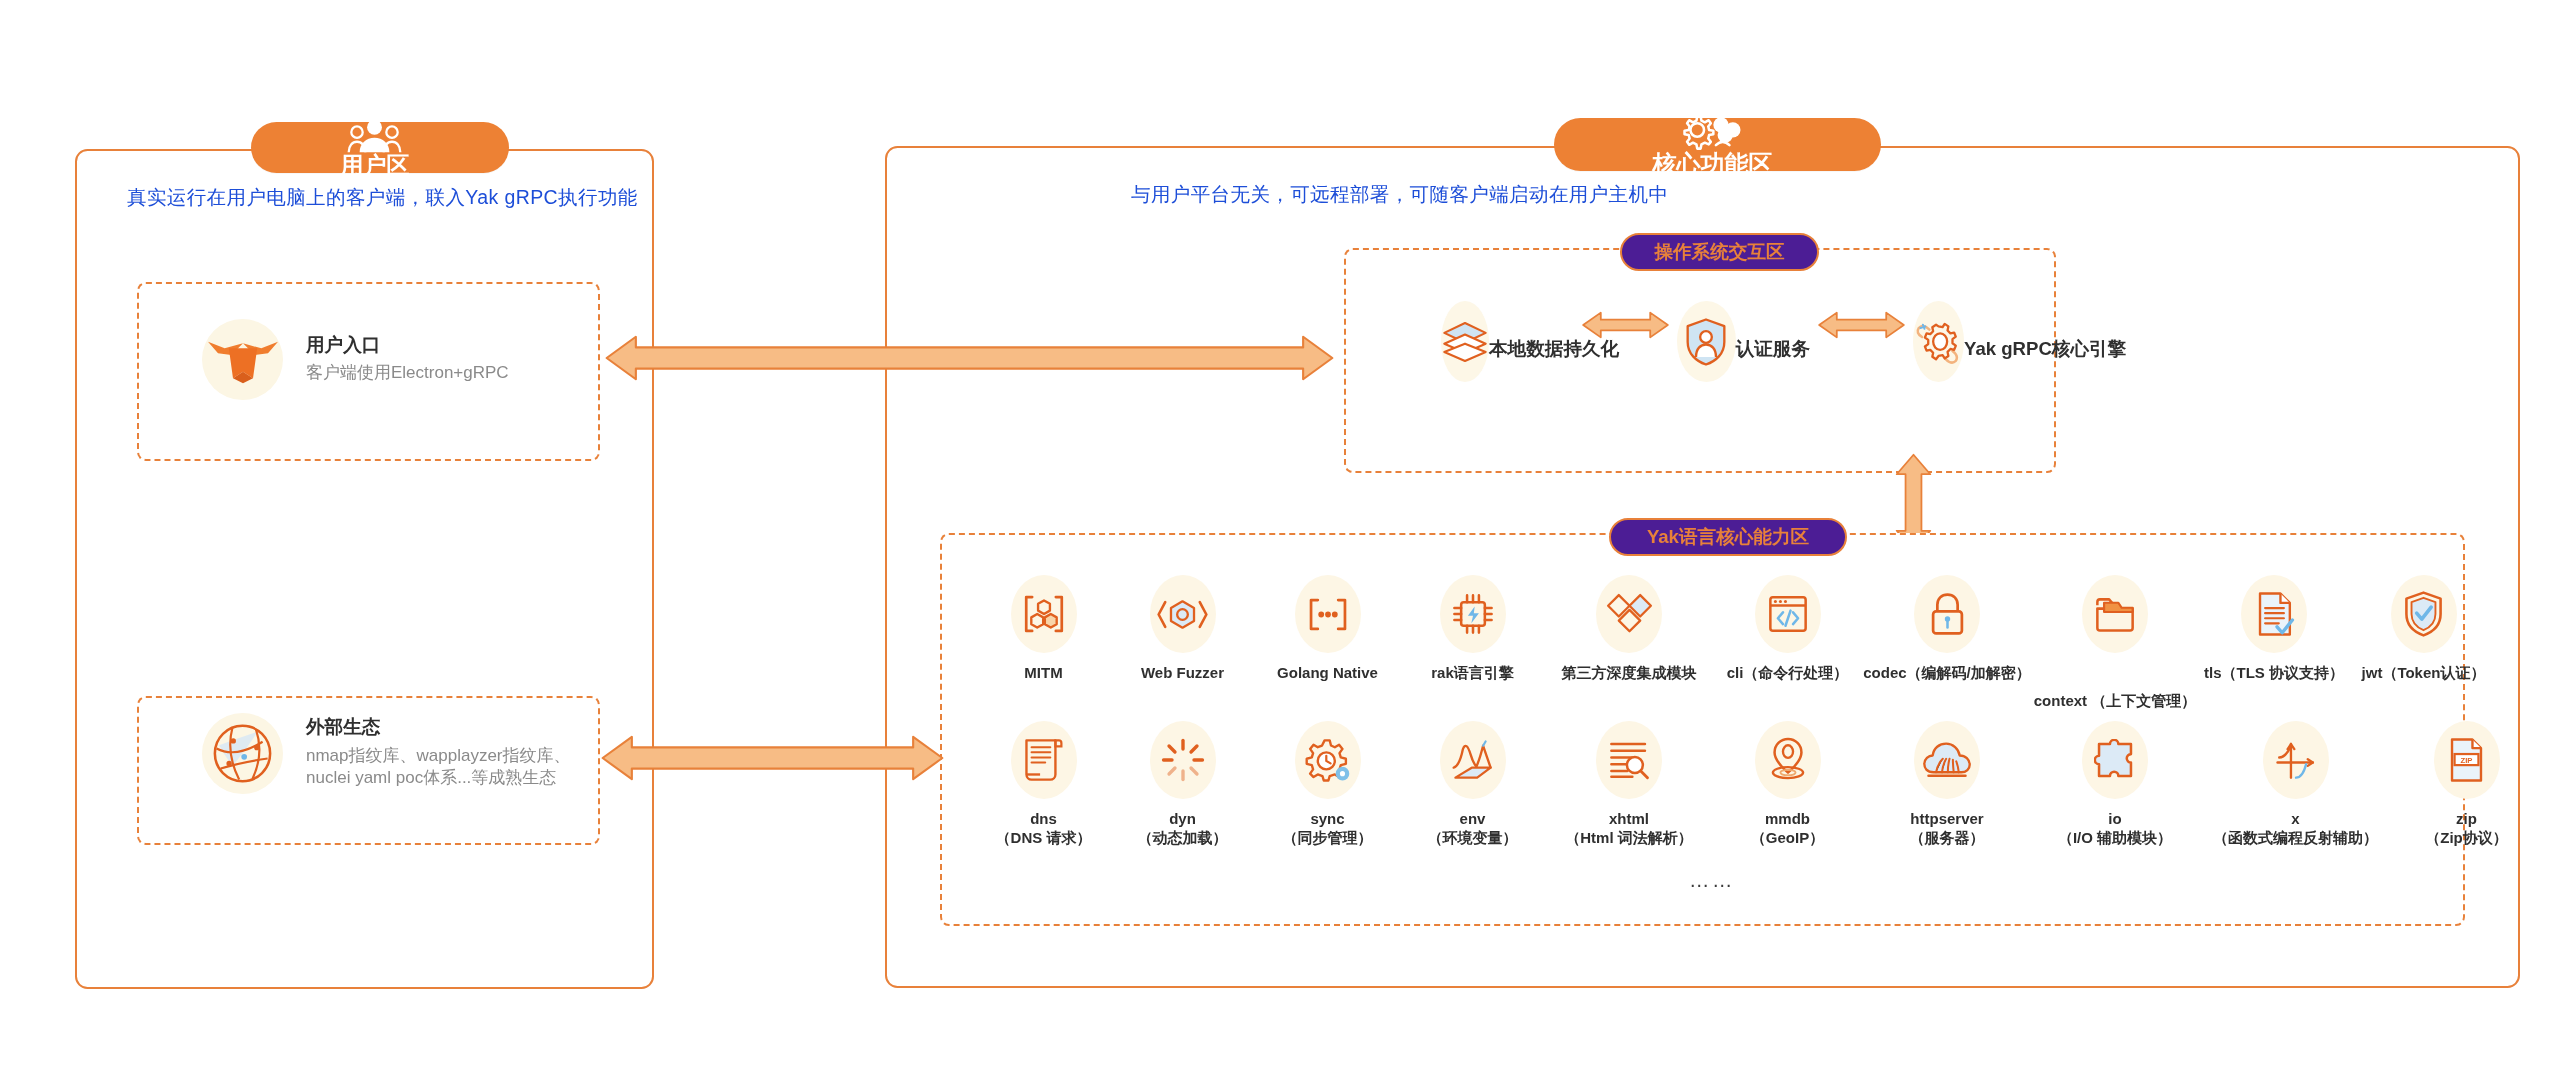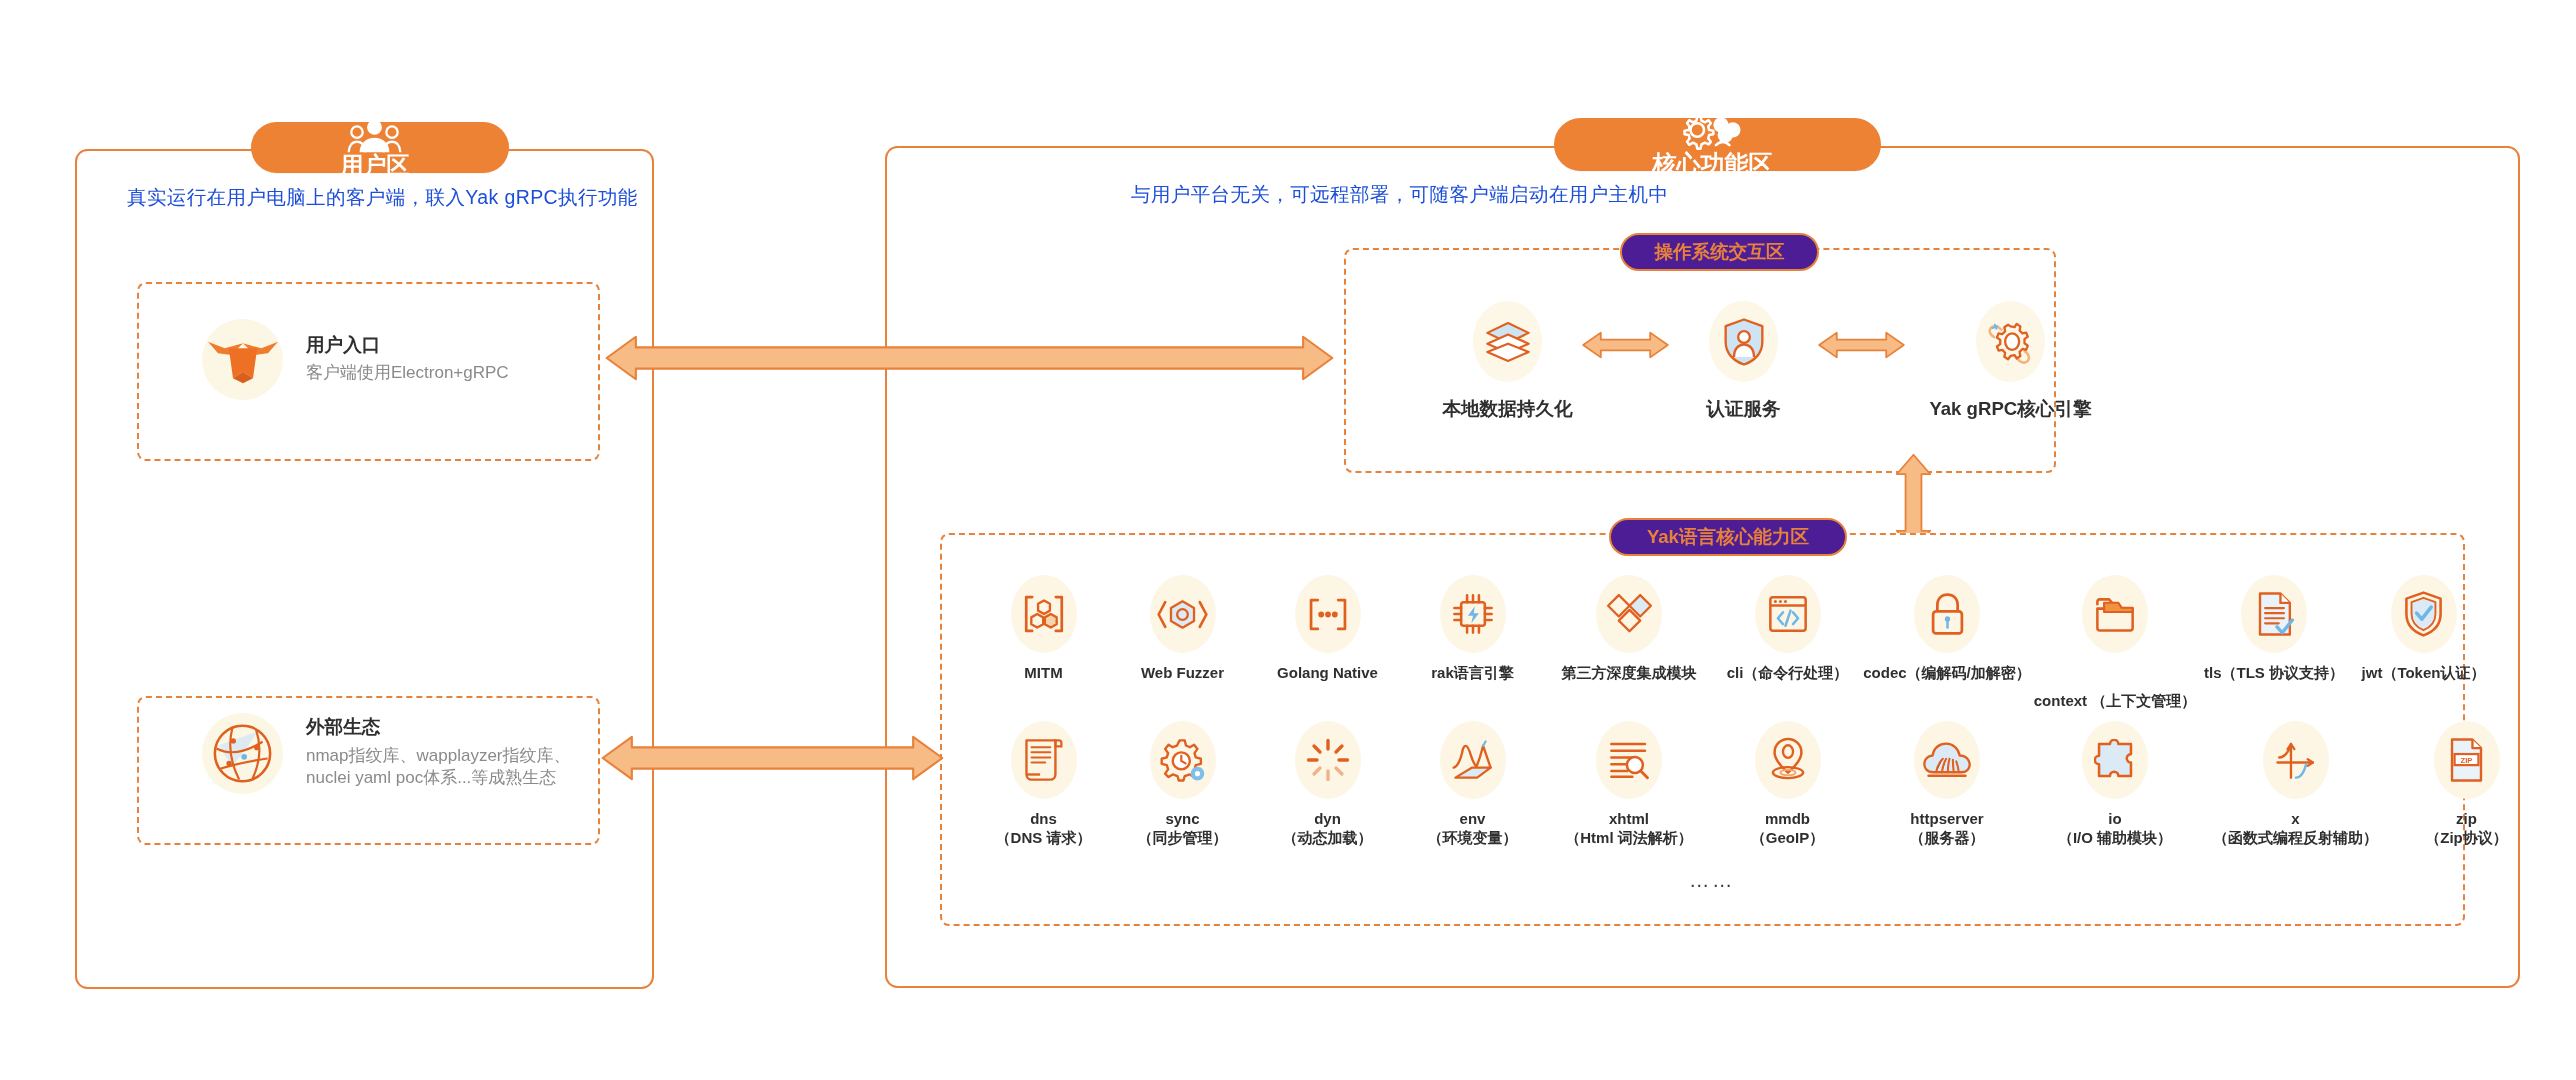--- a/index.html
+++ b/index.html
@@ -43,21 +43,21 @@
   .fcard .circle{
     width:81px;height:81px;border-radius:50%;background:#FCF6E4;
     display:flex;align-items:center;justify-content:center;flex:0 0 auto;
   }
   .fcard .ftxt{display:flex;flex-direction:column;gap:7px;}
   .fcard .ftitle{font-size:18.6px;font-weight:bold;color:#2f2f2f;line-height:1.1;}
   .fcard .fsub{font-size:17px;color:#8a8a8a;line-height:1.32;white-space:pre-line;}
 
   
   .osrow{position:absolute;display:flex;align-items:center;}
-  .os-item{display:flex;flex-direction:column;align-items:center;width:133px;}
+  .os-item{display:flex;flex-direction:row;align-items:center;width:133px;}
   .os-item .ovoid{
     width:69px;height:81px;border-radius:50%;background:#FDF7E7;
     display:flex;align-items:center;justify-content:center;
   }
   .os-item .olabel{margin-top:14px;font-size:18.6px;font-weight:bold;color:#2f2f2f;white-space:nowrap;}
   .os-arrow{width:103px;display:flex;align-items:center;justify-content:center;margin-bottom:34px;}
 
   
   .cap-row{position:absolute;display:flex;}
   .cap-item{display:flex;flex-direction:column;align-items:center;}
@@ -366,53 +366,53 @@
         </g>
         <path d="M2 44 h16" stroke="#E0601F" stroke-width="2.8"></path>
       </svg>
     </span>
     <span class="clabel">dns
 （DNS 请求）</span>
   </div>
 
   <div class="cap-item" style="width:145px;">
     <span class="cvoid">
-      <svg viewBox="0 0 56 54" width="48" height="46">
-        <path d="M24 4 L30 4 L31.5 10 L36 12 L41 9 L45 14 L41.5 19 L43 24 L49 25.5 L49 31.5 L43 33 L41.5 38 L45 43 L41 47 L36 44 L30 46 L28.5 51 L23 51 L21.5 46 L16 44 L11 47 L7 43 L10.5 38 L9 33 L3 31.5 L3 25.5 L9 24 L10.5 19 L7 14 L11 9 L16 12 L21 10 Z" fill="none" stroke="#E0601F" stroke-width="2.8" stroke-linejoin="round"></path>
-        <circle cx="26" cy="28" r="10" fill="#fff" stroke="#E0601F" stroke-width="2.8"></circle>
-        <path d="M26 22 V28 L31 31" fill="none" stroke="#E0601F" stroke-width="2.6" stroke-linecap="round"></path>
-        <circle cx="45" cy="43" r="8" fill="#7FC0E8"></circle>
-        <circle cx="45" cy="43" r="3" fill="#fff"></circle>
-      </svg>
-    </span>
-    <span class="clabel">sync
-（同步管理）</span>
-  </div>
-
-  <div class="cap-item" style="width:145px;">
-    <span class="cvoid">
       <svg viewBox="0 0 52 52" width="44" height="44">
         <g stroke="#E0601F" stroke-width="4" stroke-linecap="round">
           <path d="M26 3 V13"></path>
             <path d="M26 39 V49" opacity="0.45"></path>
           <path d="M3 26 H13"></path>
             <path d="M39 26 H49"></path>
           <path d="M9.5 9.5 L16.5 16.5"></path>
             <path d="M35.5 35.5 L42.5 42.5" opacity="0.45"></path>
           <path d="M42.5 9.5 L35.5 16.5"></path>
             <path d="M16.5 35.5 L9.5 42.5" opacity="0.45"></path>
         </g>
       </svg>
     </span>
     <span class="clabel">dyn
 （动态加载）</span>
   </div>
 
   <div class="cap-item" style="width:145px;">
     <span class="cvoid">
+      <svg viewBox="0 0 56 54" width="48" height="46">
+        <path d="M24 4 L30 4 L31.5 10 L36 12 L41 9 L45 14 L41.5 19 L43 24 L49 25.5 L49 31.5 L43 33 L41.5 38 L45 43 L41 47 L36 44 L30 46 L28.5 51 L23 51 L21.5 46 L16 44 L11 47 L7 43 L10.5 38 L9 33 L3 31.5 L3 25.5 L9 24 L10.5 19 L7 14 L11 9 L16 12 L21 10 Z" fill="none" stroke="#E0601F" stroke-width="2.8" stroke-linejoin="round"></path>
+        <circle cx="26" cy="28" r="10" fill="#fff" stroke="#E0601F" stroke-width="2.8"></circle>
+        <path d="M26 22 V28 L31 31" fill="none" stroke="#E0601F" stroke-width="2.6" stroke-linecap="round"></path>
+        <circle cx="45" cy="43" r="8" fill="#7FC0E8"></circle>
+        <circle cx="45" cy="43" r="3" fill="#fff"></circle>
+      </svg>
+    </span>
+    <span class="clabel">sync
+（同步管理）</span>
+  </div>
+
+  <div class="cap-item" style="width:145px;">
+    <span class="cvoid">
       <svg viewBox="0 0 58 50" width="50" height="42">
         <path d="M6 34 Q13 32 17 12 Q21 2 26 18 Q29 28 33 33 Q37 24 41 8 Q45 20 50 34" fill="none" stroke="#E0601F" stroke-width="2.8" stroke-linejoin="round" stroke-linecap="round"></path>
         <polygon points="28,34 50,34 34,46 8,46" fill="#DCEAF6" stroke="#E0601F" stroke-width="2.6" stroke-linejoin="round"></polygon>
         <path d="M41 8 L44 3" stroke="#6FB7E8" stroke-width="2.6" stroke-linecap="round"></path>
       </svg>
     </span>
     <span class="clabel">env
 （环境变量）</span>
   </div>
 

